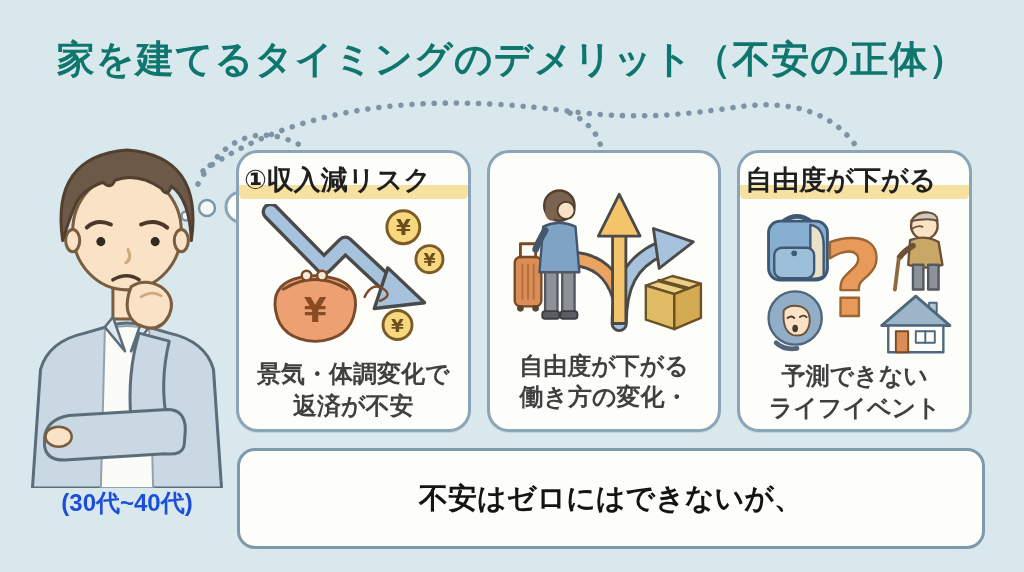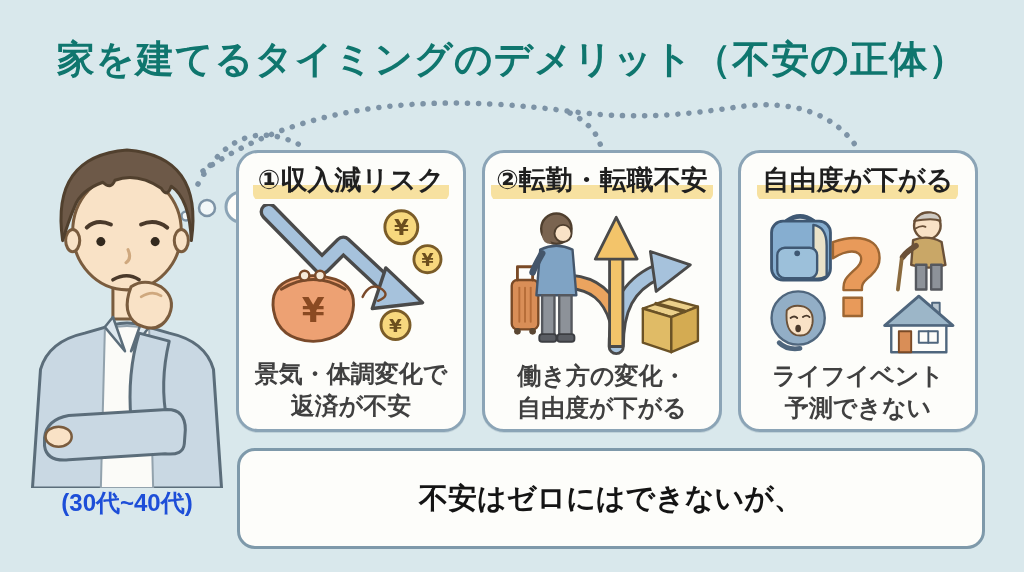--- a/index.html
+++ b/index.html
@@ -32,22 +32,22 @@
   }
   .cards {
     position:absolute; left:236px; top:150px; width:736px; height:282px;
     display:flex; gap:16px; z-index:2;
   }
   .card {
     flex:1;
     background:#fdfdfa;
     border:3px solid #8ba4b6;
     border-radius:22px;
-    display:flex; flex-direction:column; align-items:center;
-    padding:12px 6px 14px;
+    display:flex; flex-direction:column; 
+    padding:12px 0 14px;
     box-shadow:0 1px 0 rgba(120,145,160,.25);
   }
   .card-title {
     font-size:27px; font-weight:bold; line-height:1.15;
     white-space:nowrap;
     background:linear-gradient(transparent 58%, #f7e1a0 58%, #f7e1a0 96%, transparent 96%);
     border-radius:6px;
     padding:0 5px 4px;
   }
   .card-icon-area {
@@ -151,21 +151,20 @@
         </g>
       </svg>
     </div>
     <div class="card-caption">
       <div>景気・体調変化で</div>
       <div>返済が不安</div>
     </div>
   </div>
 
   <div class="card">
-    <div class="card-title">②転勤・転職不安</div>
     <div class="card-icon-area">
       <svg viewBox="0 0 205 160" width="205" height="152" xmlns="http://www.w3.org/2000/svg">
         <g stroke-linejoin="round" stroke-linecap="round">
 
           <g>
             <path d="M118 122 C 110 96 94 84 70 82" fill="none" stroke="#4a4a4a" stroke-width="17"></path>
             <path d="M118 122 C 110 96 94 84 70 82" fill="none" stroke="#eba45f" stroke-width="11"></path>
             <path d="M118 150 C 118 110 130 86 160 72" fill="none" stroke="#4a4a4a" stroke-width="18"></path>
             <path d="M118 150 C 118 110 130 86 160 72" fill="none" stroke="#a6c2dc" stroke-width="12"></path>
             <polygon points="154,50 196,64 160,92" fill="#a6c2dc" stroke="#4a4a4a" stroke-width="3"></polygon>
@@ -195,22 +194,22 @@
             <path d="M40 52 Q 32 66 30 72" fill="none" stroke="#44566b" stroke-width="7"></path>
             <rect x="40" y="96" width="13" height="42" fill="#8d9299" stroke="#55585e" stroke-width="2.5"></rect>
             <rect x="58" y="96" width="13" height="42" fill="#8d9299" stroke="#55585e" stroke-width="2.5"></rect>
             <rect x="37" y="137" width="18" height="8" rx="3" fill="#5a5d63" stroke="#3c3e42" stroke-width="2"></rect>
             <rect x="56" y="137" width="18" height="8" rx="3" fill="#5a5d63" stroke="#3c3e42" stroke-width="2"></rect>
           </g>
         </g>
       </svg>
     </div>
     <div class="card-caption">
+      <div>自由度が下がる</div>
       <div>働き方の変化・</div>
-      <div>自由度が下がる</div>
     </div>
   </div>
 
   <div class="card">
     <div class="card-title">自由度が下がる</div>
     <div class="card-icon-area">
       <svg viewBox="0 0 210 160" width="210" height="152" xmlns="http://www.w3.org/2000/svg">
         <g stroke-linejoin="round" stroke-linecap="round">
 
           <g>
@@ -248,22 +247,22 @@
             <polygon points="133,128 169,97 205,128" fill="#9cb6c8" stroke="#4f667d" stroke-width="3"></polygon>
             <rect x="140" y="128" width="58" height="28" fill="#fdfdfa" stroke="#4f667d" stroke-width="2.5"></rect>
             <rect x="148" y="134" width="13" height="22" fill="#d98e57" stroke="#7a4a26" stroke-width="2"></rect>
             <rect x="169" y="134" width="20" height="12" fill="#fdfdfa" stroke="#4f667d" stroke-width="2"></rect>
             <line x1="179" y1="134" x2="179" y2="146" stroke="#4f667d" stroke-width="2"></line>
           </g>
         </g>
       </svg>
     </div>
     <div class="card-caption">
+      <div>予測できない</div>
       <div>ライフイベント</div>
-      <div>予測できない</div>
     </div>
   </div>
 
 </div>
 
 <div class="summary-banner">
   <div class="summary-line">不安はゼロにはできないが、</div>
 </div>
 
 </body></html>

